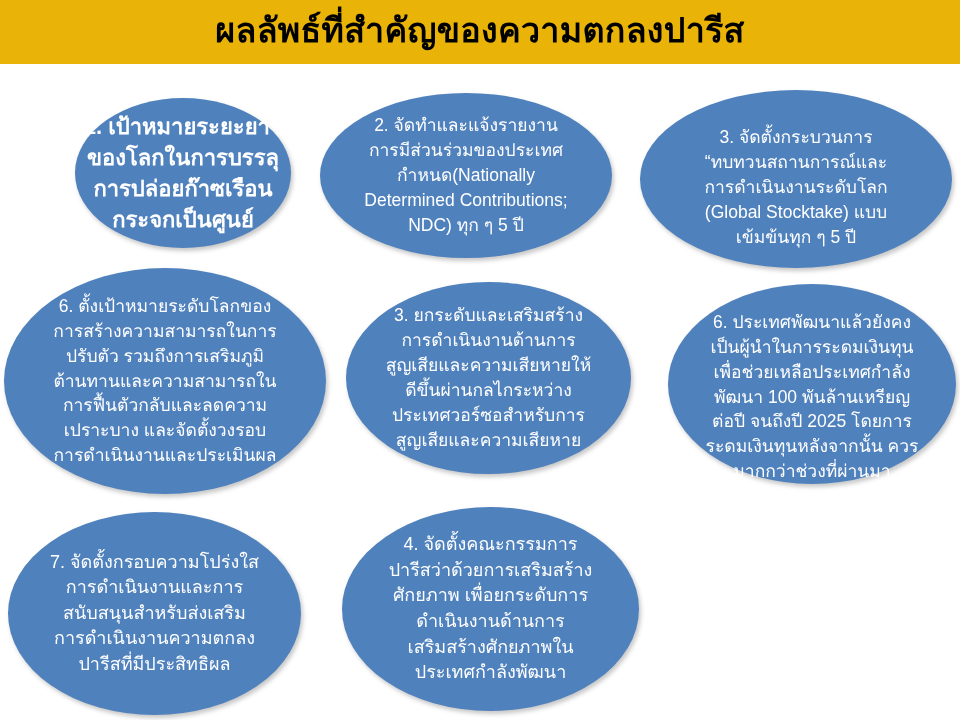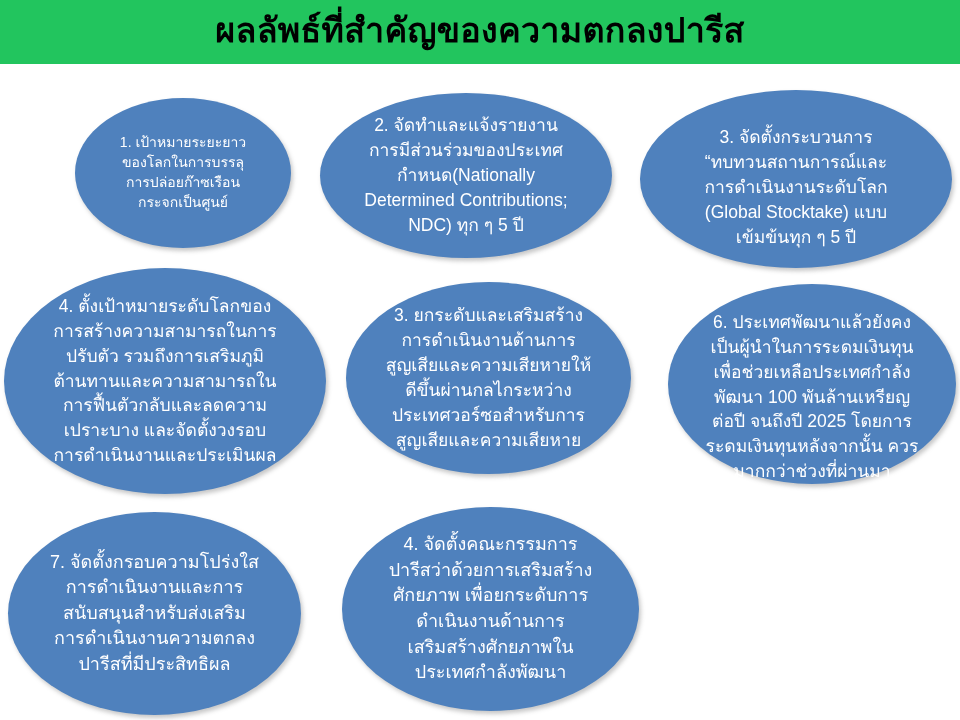--- a/index.html
+++ b/index.html
@@ -13,21 +13,21 @@
     overflow: hidden;
     background: #ffffff;
     font-family: "Liberation Sans", sans-serif;
   }
   .title-bar {
     position: absolute;
     left: 0;
     top: 0;
     width: 960px;
     height: 64px;
-    background: #22c55e;
+    background: #eab308;
     display: flex;
     align-items: center;
     justify-content: center;
   }
   .title-bar h1 {
     margin: 0;
     padding-bottom: 4px;
     font-size: 34px;
     font-weight: bold;
     color: #000000;
@@ -56,21 +56,21 @@
   .e2 { left: 320px; top: 93px;  width: 292px; height: 165px; }
   .e3 { left: 640px; top: 90px;  width: 312px; height: 178px; }
   
   .e4 { left: 4px;   top: 268px; width: 322px; height: 226px; }
   .e5 { left: 346px; top: 282px; width: 285px; height: 192px; }
   .e6 { left: 668px; top: 284px; width: 288px; height: 200px; align-items: flex-end; }
   
   .e7 { left: 8px;   top: 512px; width: 293px; height: 203px; justify-content: center; }
   .e8 { left: 342px; top: 507px; width: 297px; height: 204px; }
 
-  .e1 .ellipse-text { font-size: 14px; }
+  .e1 .ellipse-text { font-size: 22px; font-weight: bold; }
   .e2 .ellipse-text { font-size: 17.5px; }
   .e3 .ellipse-text { font-size: 17.5px; margin-top: 17px; }
   .e4 .ellipse-text { font-size: 17.5px; }
   .e5 .ellipse-text { font-size: 17.5px; }
   .e6 .ellipse-text { font-size: 17.5px; }
   .e7 .ellipse-text { font-size: 18px; }
   .e8 .ellipse-text { font-size: 18px; }
 </style>
 </head>
 <body>
@@ -96,21 +96,21 @@
 
 <div class="ellipse e3">
   <div class="ellipse-text">3. จัดตั้งกระบวนการ
 “ทบทวนสถานการณ์และ
 การดำเนินงานระดับโลก
 (Global Stocktake) แบบ
 เข้มข้นทุก ๆ 5 ปี</div>
 </div>
 
 <div class="ellipse e4">
-  <div class="ellipse-text">4. ตั้งเป้าหมายระดับโลกของ
+  <div class="ellipse-text">6. ตั้งเป้าหมายระดับโลกของ
 การสร้างความสามารถในการ
 ปรับตัว รวมถึงการเสริมภูมิ
 ต้านทานและความสามารถใน
 การฟื้นตัวกลับและลดความ
 เปราะบาง และจัดตั้งวงรอบ
 การดำเนินงานและประเมินผล</div>
 </div>
 
 <div class="ellipse e5">
   <div class="ellipse-text">3. ยกระดับและเสริมสร้าง

